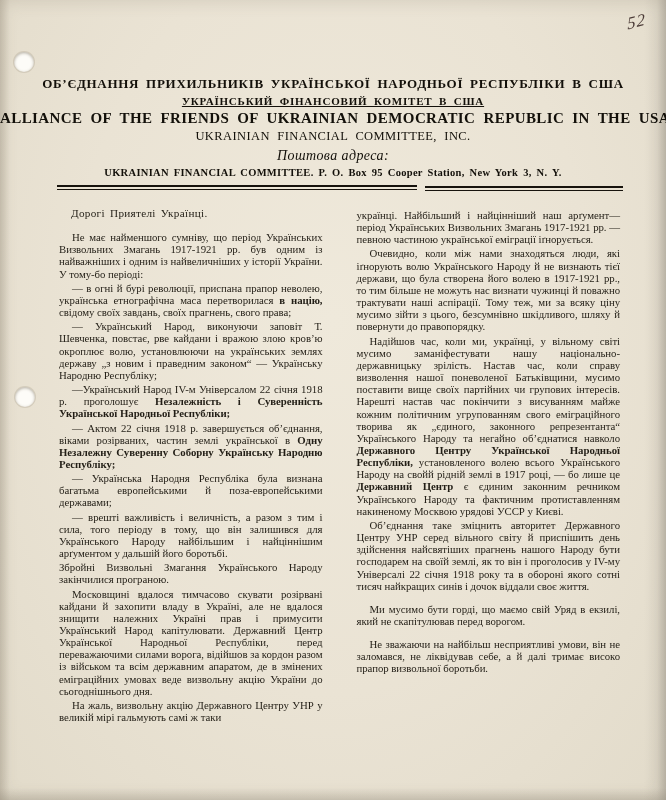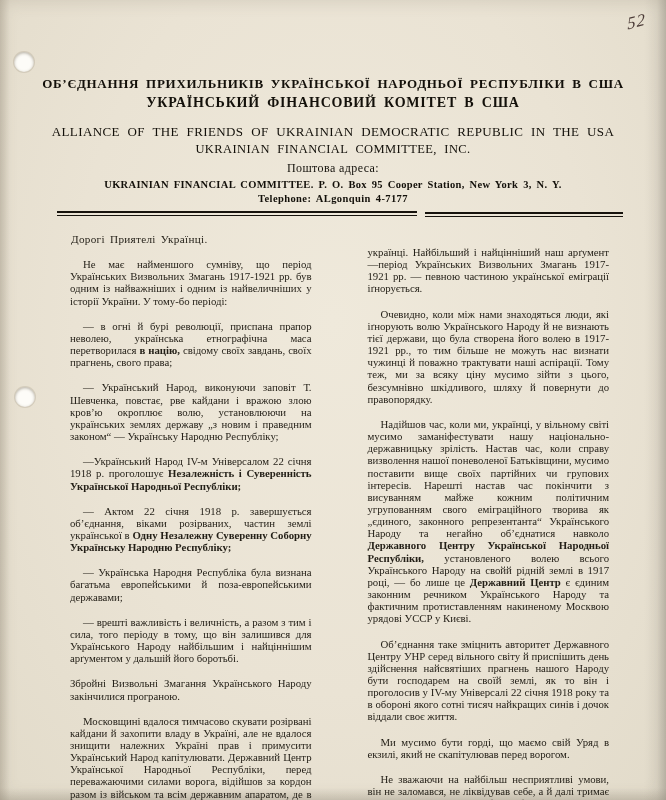--- a/index.html
+++ b/index.html
@@ -30,43 +30,43 @@
   .handwritten{
     position:absolute;top:12px;right:20px;
     font-style:italic;font-size:17px;color:#4c3c38;
     transform:rotate(-14deg) skewX(-12deg);
     letter-spacing:1px;
   }
   
   .letterhead{padding-top:76px;text-align:center;color:#13100a;}
   .lh-line{white-space:nowrap;}
   .lh-uk1{font-weight:bold;font-size:13px;letter-spacing:.7px;word-spacing:3px;margin-bottom:3px;}
-  .lh-uk2{font-weight:bold;font-size:14px;letter-spacing:.8px;word-spacing:3px;margin-bottom:13px;}
-  .lh-en1{font-weight:normal;font-size:13px;letter-spacing:.4px;word-spacing:4px;margin-bottom:2px;}
+  .lh-uk2{font-weight:bold;font-size:11px;letter-spacing:.8px;word-spacing:3px;margin-bottom:3px;text-decoration:underline;}
+  .lh-en1{font-weight:bold;font-size:15px;letter-spacing:.4px;word-spacing:4px;margin-bottom:2px;}
   .lh-en2{font-weight:normal;font-size:12.5px;letter-spacing:.4px;word-spacing:4px;margin-bottom:4px;}
-  .lh-postal{font-size:12px;letter-spacing:.4px;margin-bottom:3px;}
+  .lh-postal{font-size:14px;letter-spacing:.4px;margin-bottom:3px;font-style:italic;}
   .lh-addr{font-weight:bold;font-size:10.5px;letter-spacing:.3px;word-spacing:2px;margin-bottom:3px;}
   .lh-tel{font-weight:bold;font-size:10.5px;letter-spacing:.4px;word-spacing:2px;}
   
   .rule{margin:7px 0 0 57px;width:566px;height:6px;display:flex;}
   .rule-seg{height:2px;border-top:2.5px solid #17130d;border-bottom:1px solid #17130d;}
   .rule-left{width:360px;}
   .rule-right{width:198px;margin-left:8px;margin-top:1px;}
   
   .columns{
     display:flex;gap:30px;
     margin:16px 44px 0 57px;
     font-size:10.8px;line-height:12.15px;
     text-align:justify;
     color:#221e16;
     letter-spacing:-0.05px;
   }
   .col{flex:1;min-width:0;}
   .salutation{margin:0 0 12px 14px;font-size:11.2px;letter-spacing:.3px;word-spacing:2px;}
-  p.para{margin:13px;}
+  p.para{margin:2px;}
   p.para.indent{text-indent:13px;}
   p.para.gap{margin-top:11px;}
   .bold{font-weight:bold;}
 </style>
 </head>
 <body>
 
 <div class="scan">
 
   <div class="hole hole-top"></div>
@@ -74,21 +74,20 @@
 
   <div class="handwritten">52</div>
 
   <header class="letterhead">
     <div class="lh-line lh-uk1">ОБ’ЄДНАННЯ ПРИХИЛЬНИКІВ УКРАЇНСЬКОЇ  НАРОДНЬОЇ РЕСПУБЛІКИ В США</div>
     <div class="lh-line lh-uk2">УКРАЇНСЬКИЙ ФІНАНСОВИЙ КОМІТЕТ В США</div>
     <div class="lh-line lh-en1">ALLIANCE OF THE FRIENDS OF UKRAINIAN DEMOCRATIC REPUBLIC IN THE USA</div>
     <div class="lh-line lh-en2">UKRAINIAN FINANCIAL COMMITTEE, INC.</div>
     <div class="lh-line lh-postal">Поштова адреса:</div>
     <div class="lh-line lh-addr">UKRAINIAN FINANCIAL COMMITTEE. P. O. Box 95 Cooper Station,  New York 3, N. Y.</div>
-    <div class="lh-line lh-tel">Telephone: ALgonquin 4-7177</div>
   </header>
 
   <div class="rule">
     <div class="rule-seg rule-left"></div>
     <div class="rule-seg rule-right"></div>
   </div>
 
   <main class="columns">
     <div class="col" id="col-left">
       <p class="salutation">Дорогі Приятелі Українці.</p>

